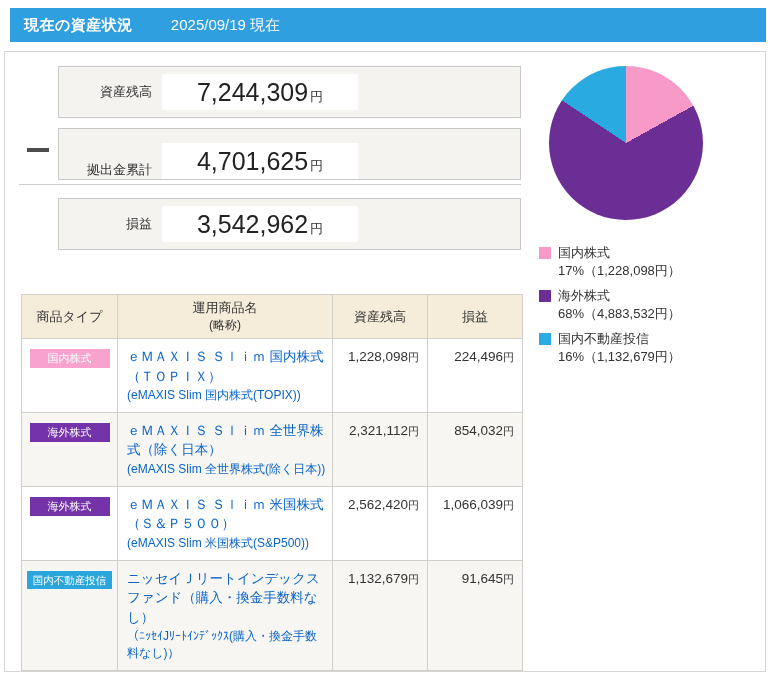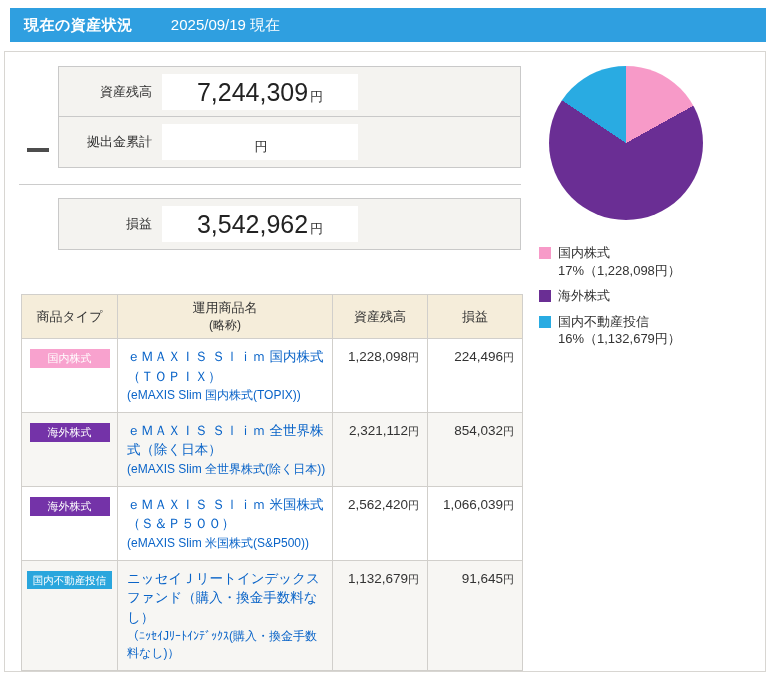--- a/index.html
+++ b/index.html
@@ -20,21 +20,21 @@
     position:absolute; left:4px; top:51px; width:762px; height:621px;
     background:#fff; border:1px solid #d8d6d2;
   }
   
   .sum-box {
     position:absolute; left:53px; width:463px; height:52px;
     background:#f4f3f0; border:1px solid #c9c9c9;
     display:flex; align-items:center;
   }
   .sum-box.b1 { top:14px; }
-  .sum-box.b2 { top:64px; }
+  .sum-box.b2 { top:76px;align-items:flex-end; }
   .sum-box.b3 { top:146px; }
   .sum-label { width:93px; text-align:right; font-size:13px; color:#333; }
   .sum-valbox {
     margin-left:10px; width:196px; height:36px; background:#fff;
     display:flex; align-items:center; justify-content:center;
   }
   .sum-num { font-size:25px; color:#222; }
   .sum-yen { font-size:13px; margin-left:2px; align-self:center; padding-top:9px; }
   .minus-op { position:absolute; left:22px; top:96px; width:22px; height:4px; background:#4d4d4d; }
   .equals-line { position:absolute; left:14px; top:132px; width:502px; border-top:1px solid #ccc; }
@@ -97,20 +97,21 @@
       <span class="sum-num">7,244,309</span>
       <span class="sum-yen">円</span>
     </span>
   </div>
 
   <div class="minus-op"></div>
 
   <div class="sum-box b2">
     <span class="sum-label">拠出金累計</span>
     <span class="sum-valbox">
+      <span class="sum-num">4,701,625</span>
       <span class="sum-yen">円</span>
     </span>
   </div>
 
   <div class="equals-line"></div>
 
   <div class="sum-box b3">
     <span class="sum-label">損益</span>
     <span class="sum-valbox">
       <span class="sum-num">3,542,962</span>
@@ -125,20 +126,21 @@
       <span class="swatch" style="background: rgb(247, 154, 200);"></span>
       <div class="legend-text">
         <div>国内株式</div>
         <div>17%（1,228,098円）</div>
       </div>
     </div>
     <div class="legend-item">
       <span class="swatch" style="background: rgb(106, 46, 148);"></span>
       <div class="legend-text">
         <div>海外株式</div>
+        <div>68%（4,883,532円）</div>
       </div>
     </div>
     <div class="legend-item">
       <span class="swatch" style="background: rgb(41, 171, 226);"></span>
       <div class="legend-text">
         <div>国内不動産投信</div>
         <div>16%（1,132,679円）</div>
       </div>
     </div>
   </div>

